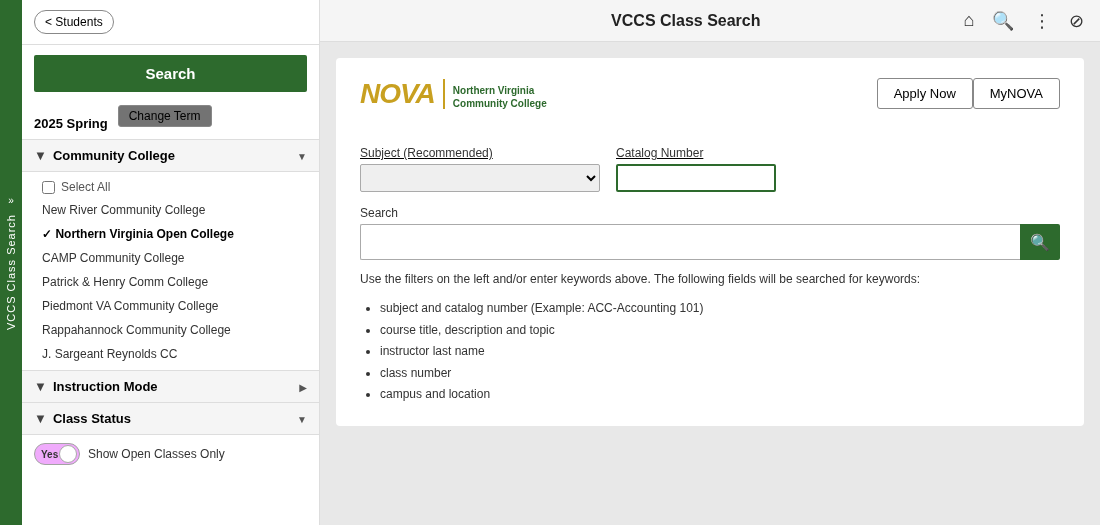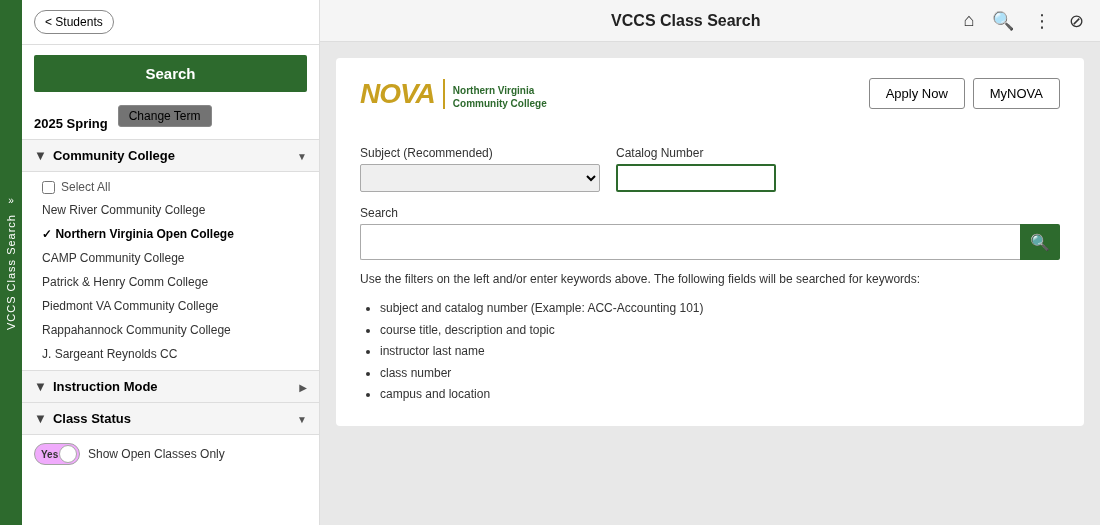--- a/index.html
+++ b/index.html
@@ -298,41 +298,41 @@
 
     .card-top-row {
       display: flex;
       justify-content: space-between;
       align-items: flex-start;
       margin-bottom: 20px;
     }
 
     .card-buttons {
       display: flex;
-      gap: 8px;
     }
     .card-btn {
       border: 1px solid #888;
       background: white;
       padding: 7px 16px;
       border-radius: 3px;
       cursor: pointer;
       font-size: 13px;
     }
 
     
     .form-row {
       display: flex;
       gap: 16px;
       margin-bottom: 14px;
     }
     .form-group {
       display: flex;
       flex-direction: column;
       gap: 4px;
+      text-decoration: underline;
     }
     .form-group label {
       font-size: 12px;
       color: #333;
     }
     .form-group select {
       width: 240px;
       padding: 5px 8px;
       border: 1px solid #aaa;
       border-radius: 2px;

